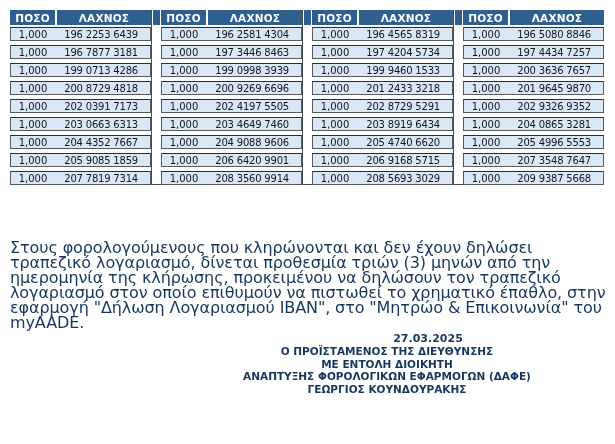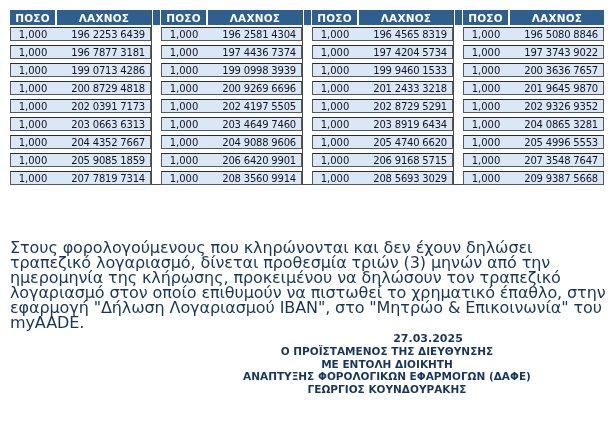--- a/index.html
+++ b/index.html
@@ -34,21 +34,21 @@
   .lrow {
     display: flex; align-items: center;
     height: 14px; margin-top: 4px;
     background: #D9E7F6;
     border: 1px solid #58595b;
     border-top-color: #2b2b30;
     font-size: 10px; color: #14141e;
   }
   .lhead + .lrow { margin-top: 2px; }
   .cell-amount { width: 44px; text-align: center; }
-  .cell-number { flex: 1; text-align: right; padding-right: 5px; letter-spacing: -0.2px; }
+  .cell-number { flex: 1; text-align: right; padding-right: 12px; letter-spacing: -0.2px; }
 
   .gap {
     width: 10px;
     border-left: 1px solid #4a4a4a;
     border-bottom: 1px solid #4a4a4a;
     display: flex; flex-direction: column; align-items: center;
   }
   .gap-conn { width: 7px; height: 15px; background: #2E5F8E; }
 
   
@@ -131,21 +131,21 @@
           <div class="hcell hc-amount">ΠΟΣΟ</div>
           <div class="hsep"></div>
           <div class="hcell hc-number">ΛΑΧΝΟΣ</div>
         </div>
         <div class="lrow">
           <span class="cell-amount">1,000</span>
           <span class="cell-number">196 2581 4304</span>
         </div>
         <div class="lrow">
           <span class="cell-amount">1,000</span>
-          <span class="cell-number">197 4436 7374</span>
+          <span class="cell-number">197 3446 8463</span>
         </div>
         <div class="lrow">
           <span class="cell-amount">1,000</span>
           <span class="cell-number">199 0998 3939</span>
         </div>
         <div class="lrow">
           <span class="cell-amount">1,000</span>
           <span class="cell-number">200 9269 6696</span>
         </div>
         <div class="lrow">
@@ -223,21 +223,21 @@
           <div class="hcell hc-amount">ΠΟΣΟ</div>
           <div class="hsep"></div>
           <div class="hcell hc-number">ΛΑΧΝΟΣ</div>
         </div>
         <div class="lrow">
           <span class="cell-amount">1,000</span>
           <span class="cell-number">196 5080 8846</span>
         </div>
         <div class="lrow">
           <span class="cell-amount">1,000</span>
-          <span class="cell-number">197 3743 9022</span>
+          <span class="cell-number">197 4434 7257</span>
         </div>
         <div class="lrow">
           <span class="cell-amount">1,000</span>
           <span class="cell-number">200 3636 7657</span>
         </div>
         <div class="lrow">
           <span class="cell-amount">1,000</span>
           <span class="cell-number">201 9645 9870</span>
         </div>
         <div class="lrow">

